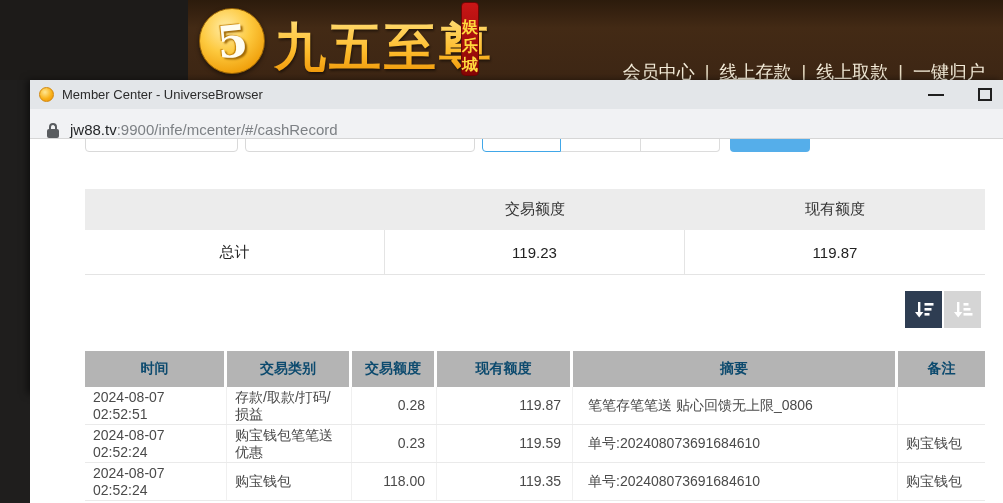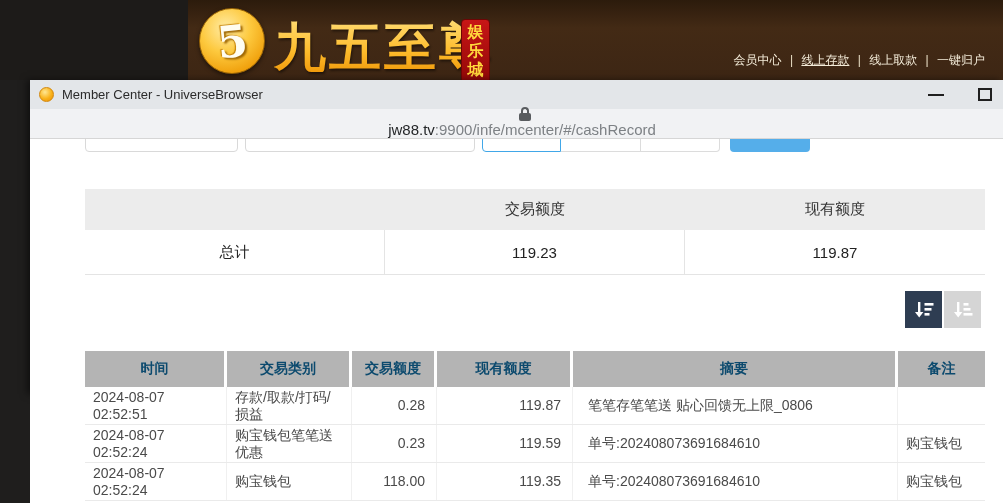--- a/index.html
+++ b/index.html
@@ -13,45 +13,45 @@
   .logo-circle{position:absolute;left:199px;top:8px;width:64px;height:64px;border-radius:50%;
                background:radial-gradient(circle at 40% 30%,#ffeca6 0%,#fdc93e 42%,#ef9d08 80%,#d67d04 100%);
                border:1px solid #9a6506;box-shadow:0 2px 4px rgba(0,0,0,.5);
                display:flex;align-items:center;justify-content:center;}
   .logo-mark{font-family:"DejaVu Serif",serif;font-weight:700;font-size:44px;color:#fffdf2;
              text-shadow:2px 2px 2px #a06804,-1px -1px 1px #c88508;transform:rotate(-6deg);}
   .logo-text{position:absolute;left:274px;top:13px;font-size:52px;font-weight:700;letter-spacing:3px;
              background:linear-gradient(180deg,#ffd96d 12%,#fdbb2b 55%,#ee9406 92%);
              -webkit-background-clip:text;background-clip:text;color:transparent;
              filter:drop-shadow(1px 2px 1px rgba(0,0,0,.45));white-space:nowrap;}
-  .badge{position:absolute;left:461px;top:19px;width:29px;height:74px;border-radius:4px;
+  .badge{position:absolute;left:461px;top:2px;width:18px;height:74px;border-radius:4px;
          background:linear-gradient(180deg,#c81616 0%,#9c0a0a 70%,#870606 100%);
          border:1px solid #6d0505;box-sizing:border-box;
-         display:flex;justify-content:center;padding-top:2px;}
+         display:flex;justify-content:center;padding-top:14px;}
   .badge-text{width:18px;font-size:16px;font-weight:700;color:#ffd83c;line-height:19px;
               word-break:break-all;text-align:center;}
-  .banner-nav{position:absolute;right:13px;top:52px;font-size:12px;color:#f4ecd9;white-space:nowrap;}
+  .banner-nav{position:absolute;right:13px;top:60px;font-size:18px;color:#f4ecd9;white-space:nowrap;}
   .nav-link{color:#f4ecd9;text-decoration:none;margin:0 5px;cursor:pointer;}
   .nav-link.underlined{text-decoration:underline;}
   .nav-sep{color:#eadfc6;}
 
   
   .window{position:absolute;left:30px;top:80px;width:973px;height:314px;background:#fff;z-index:2;
           box-shadow:-3px 0 7px rgba(0,0,0,.5);}
   .titlebar{height:29px;background:#e3e6e9;display:flex;align-items:center;position:relative;}
   .favicon{width:15px;height:15px;border-radius:50%;margin:0 8px 0 9px;box-sizing:border-box;
            background:radial-gradient(circle at 38% 32%,#ffe793 0%,#f9b21a 55%,#e68a06 100%);
            border:1px solid #d4880a;}
   .window-title{font-size:13px;color:#2b2b2b;}
   .btn-min{position:absolute;left:898px;top:14px;width:16px;height:2px;background:#1f1f1f;cursor:pointer;}
   .btn-max{position:absolute;left:948px;top:8px;width:14px;height:13px;border:2px solid #1f1f1f;
            box-sizing:border-box;background:transparent;cursor:pointer;}
 
-  .urlbar{height:29px;background:#f1f2f4;display:flex;align-items:center;
-          border-bottom:1px solid #d6d6d6;flex-direction:column;}
+  .urlbar{height:29px;background:#f1f2f4;display:flex;align-items:flex-end;
+          border-bottom:1px solid #d6d6d6;}
   .lock{width:12px;height:9px;background:#595c5f;border-radius:2px;position:relative;
         margin-left:17px;margin-top:4px;}
   .lock::before{content:'';position:absolute;top:-6px;left:2px;width:8px;height:8px;
         border:2px solid #595c5f;border-bottom:none;border-radius:4px 4px 0 0;box-sizing:border-box;}
   .url-text{font-size:15px;margin-left:11px;white-space:nowrap;}
   .url-domain{color:#252729;}
   .url-path{color:#7d8185;}
 
   .content{position:relative;height:364px;background:#fff;overflow:hidden;}
 

